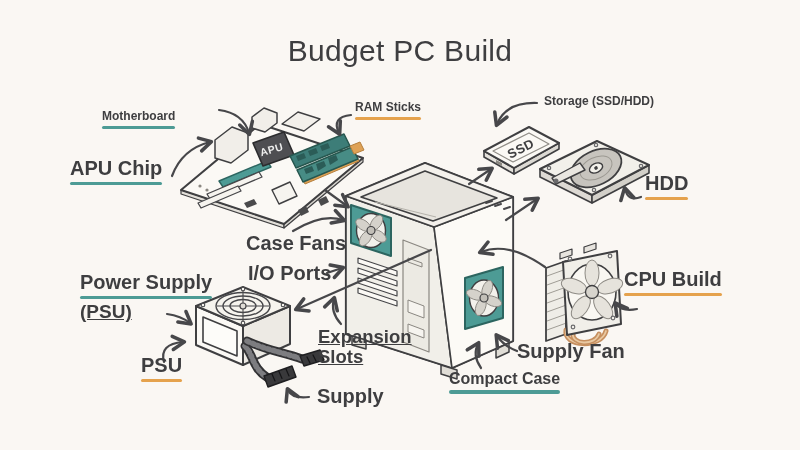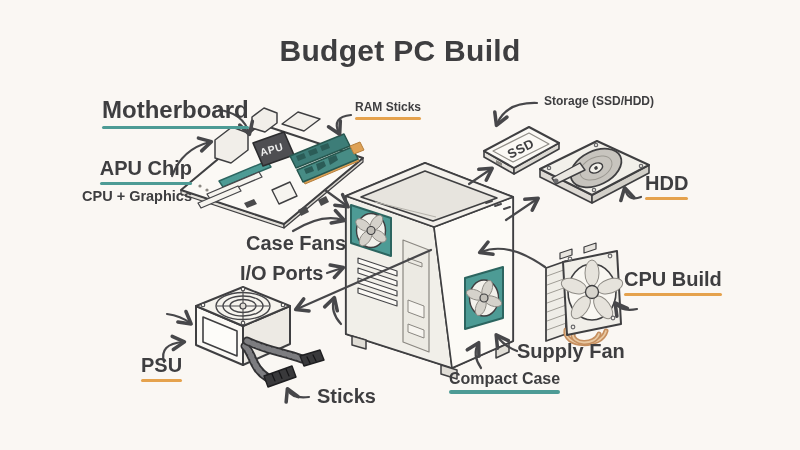--- a/index.html
+++ b/index.html
@@ -6,31 +6,31 @@
   html,body { width:800px; height:450px; }
   body {
     font-family:"Liberation Sans","DejaVu Sans",sans-serif;
     background:var(--background,#faf7f3);
     overflow:hidden;
   }
   #stage { position:relative; width:800px; height:450px; background:var(--background,#faf7f3); }
   #art { position:absolute; left:0; top:0; }
   #title {
     position:absolute; left:0; top:34px; width:100%;
-    text-align:center; font-size:30px; font-weight:700;
+    text-align:center; font-size:30px; font-weight:400;
     color:var(--ink,#3e3e40); letter-spacing:.3px;
   }
   .lbl { position:absolute; color:var(--ink,#3e3e40); font-weight:700; white-space:nowrap; line-height:1.1; }
   .lbl .t { display:inline-block; }
   .t.teal::after, .t.orange::after {
     content:""; display:block; height:3.5px; border-radius:2px; margin-top:2.5px;
   }
   .t.teal::after   { background:var(--teal,#4d9b95); }
   .t.orange::after { background:var(--orange,#e5a24d); }
-  .ctr { text-align:right; }
+  .ctr { text-align:left;text-decoration:underline; }
   .sub { display:block; font-weight:700; }
 </style>
 </head>
 <body>
 
 <div id="stage">
 
   <svg id="art" width="800" height="450" viewBox="0 0 800 450">
     <defs>
       <marker id="ah" viewBox="0 0 12 12" refX="9" refY="6" markerWidth="8" markerHeight="8" orient="auto">
@@ -239,64 +239,71 @@
       <path d="M517,351 Q504,346 497,336" marker-end="url(#ah)"></path>
       <path d="M481,368 Q472,355 478,344" marker-end="url(#ah)"></path>
       <path d="M469,184 L491,169" marker-end="url(#ah)"></path>
       <path d="M506,220 L537,199" marker-end="url(#ah)"></path>
       <path d="M325,190 L347,206" marker-end="url(#ah)"></path>
     </g>
   </svg>
 
   <div id="title">Budget PC Build</div>
 
-  <div class="lbl" style="left:102px; top:97px; font-size:24px;">
+  <div class="lbl" style="left:102px; top:110px; font-size:12px;">
     <span class="t teal">Motherboard</span>
   </div>
 
   <div class="lbl" style="left:355px; top:101px; font-size:12px;">
     <span class="t orange">RAM Sticks</span>
   </div>
 
   <div class="lbl" style="left:544px; top:95px; font-size:12px;">
     <span class="t">Storage (SSD/HDD)</span>
   </div>
 
   <div class="lbl ctr" style="left:70px; top:157px; width:122px; font-size:20px;">
     <span class="t teal">APU Chip</span>
-    <span class="sub" style="font-size:14.5px; margin-top:4px;">CPU + Graphics</span>
   </div>
 
   <div class="lbl" style="left:645px; top:172px; font-size:20px;">
     <span class="t orange">HDD</span>
   </div>
 
   <div class="lbl" style="left:246px; top:232px; font-size:20px;">
     <span class="t">Case Fans</span>
   </div>
 
-  <div class="lbl" style="left:240px; top:262px; font-size:20px;">
+  <div class="lbl" style="left:248px; top:262px; font-size:20px;">
     <span class="t">I/O Ports</span>
   </div>
 
+  <div class="lbl ctr" style="left:80px; top:271px; width:132px; font-size:20px;">
+    <span class="t teal">Power Supply</span>
+    <span class="sub" style="font-size:19px; margin-top:3px;">(PSU)</span>
+  </div>
 
   <div class="lbl" style="left:141px; top:354px; font-size:20px;">
     <span class="t orange">PSU</span>
   </div>
 
+  <div class="lbl ctr" style="left:318px; top:327px; width:100px; font-size:18.5px;">
+    <span class="sub">Expansion</span>
+    <span class="sub">Slots</span>
+  </div>
 
   <div class="lbl" style="left:517px; top:340px; font-size:20px;">
     <span class="t">Supply Fan</span>
   </div>
 
   <div class="lbl" style="left:624px; top:268px; font-size:20px;">
     <span class="t orange">CPU Build</span>
   </div>
 
   <div class="lbl" style="left:449px; top:370px; font-size:16px;">
     <span class="t teal">Compact Case</span>
   </div>
 
   <div class="lbl" style="left:317px; top:385px; font-size:20px;">
-    <span class="t">Sticks</span>
+    <span class="t">Supply</span>
   </div>
 
 </div>
 
 </body></html>

